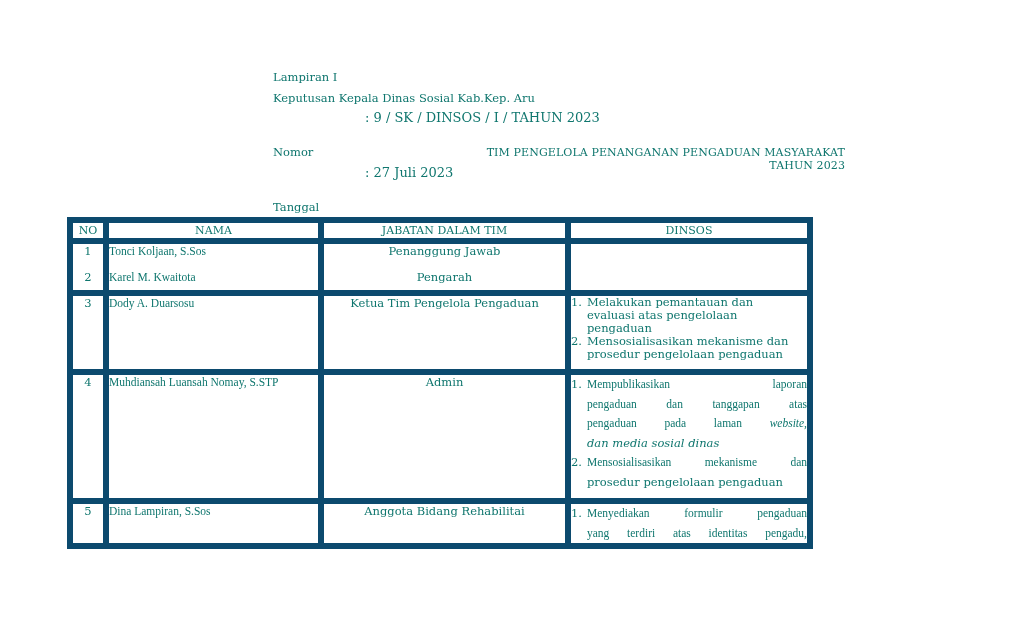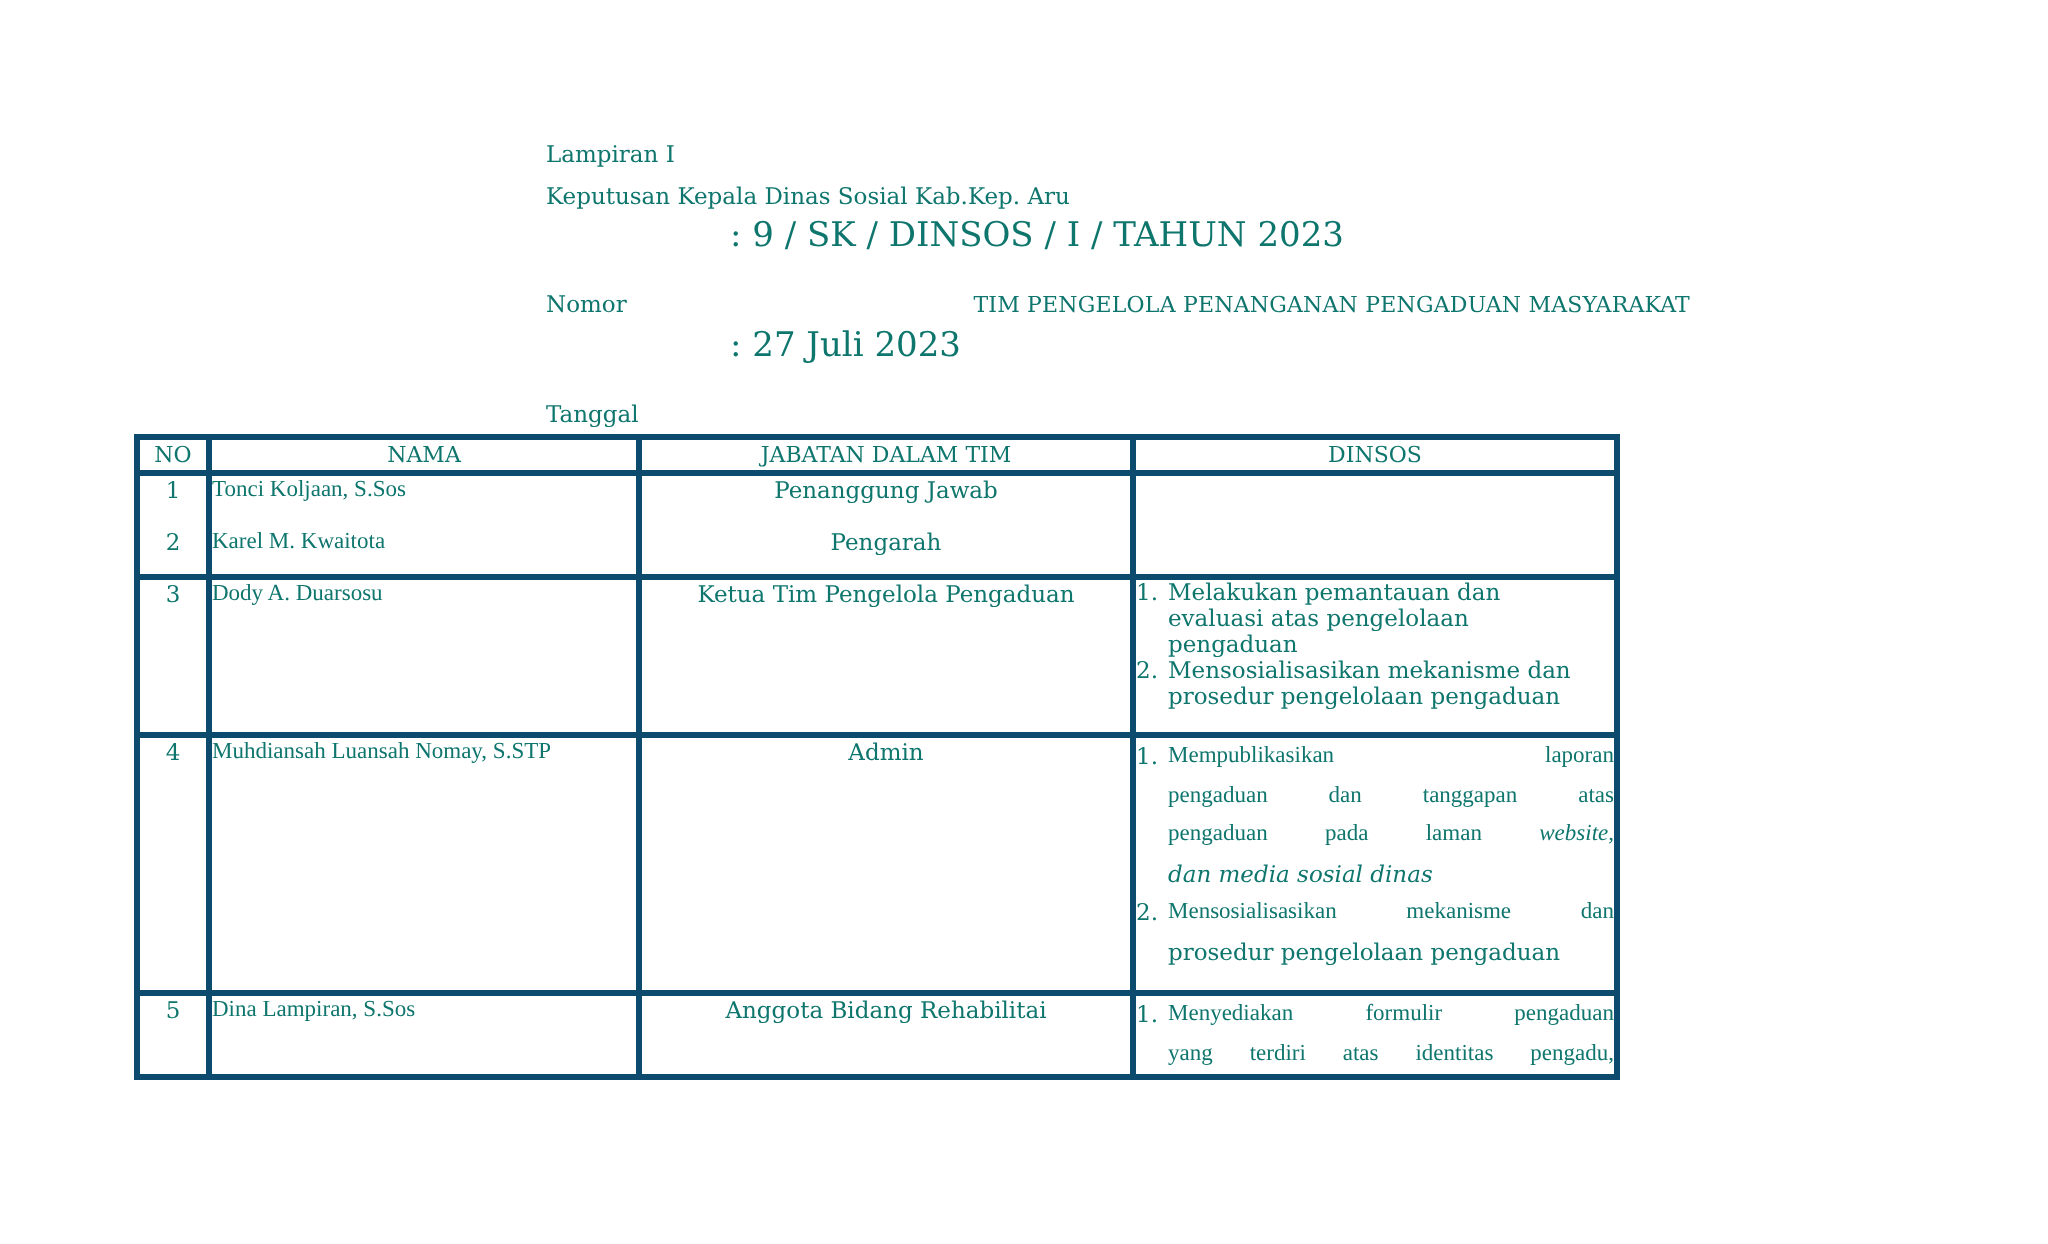--- a/index.html
+++ b/index.html
@@ -16,21 +16,21 @@
   
   .doc-header {
     position: absolute;
     left: 273px;
     top: 67px;
     font-size: 11.5px;
     line-height: 20.5px;
   }
   .doc-header .hline { display: flex; }
   .doc-header .hlabel { width: 92px; flex: 0 0 92px; margin-top: 34px; }
-  .doc-header .hvalue { font-size: 17px; }
+  .doc-header .hvalue { font-size: 13px; }
 
   
   .doc-title {
     position: absolute;
     left: 67px;
     top: 146px;
     width: 778px;
     text-align: right;
     font-size: 11px;
     line-height: 13px;
@@ -39,21 +39,21 @@
 
   
   .tbl-wrap { position: absolute; left: 67px; top: 217px; }
   table.team {
     border-collapse: collapse;
     table-layout: fixed;
     width: 740px;
     font-size: 11.5px;
   }
   table.team th, table.team td {
-    border: 3px solid #0c4a6e;
+    border: 6px solid #0c4a6e;
     vertical-align: top;
     padding: 0;
     overflow: hidden;
   }
   table.team th {
     font-weight: normal;
     text-align: center;
     font-size: 11px;
     line-height: 13px;
     padding: 1px 0;
@@ -95,20 +95,21 @@
       <span class="hvalue">: 9 / SK / DINSOS / I / TAHUN 2023</span>
     </div>
     <div class="hline">
       <span class="hlabel">Tanggal</span>
       <span class="hvalue">: 27 Juli 2023</span>
     </div>
   </div>
 
   <div class="doc-title">
     <div>TIM PENGELOLA PENANGANAN PENGADUAN MASYARAKAT</div>
+    <div>TAHUN 2023</div>
   </div>
 
   <div class="tbl-wrap">
     <table class="team">
       <colgroup>
         <col style="width:36px">
         <col style="width:215px">
         <col style="width:247px">
         <col style="width:242px">
       </colgroup>

